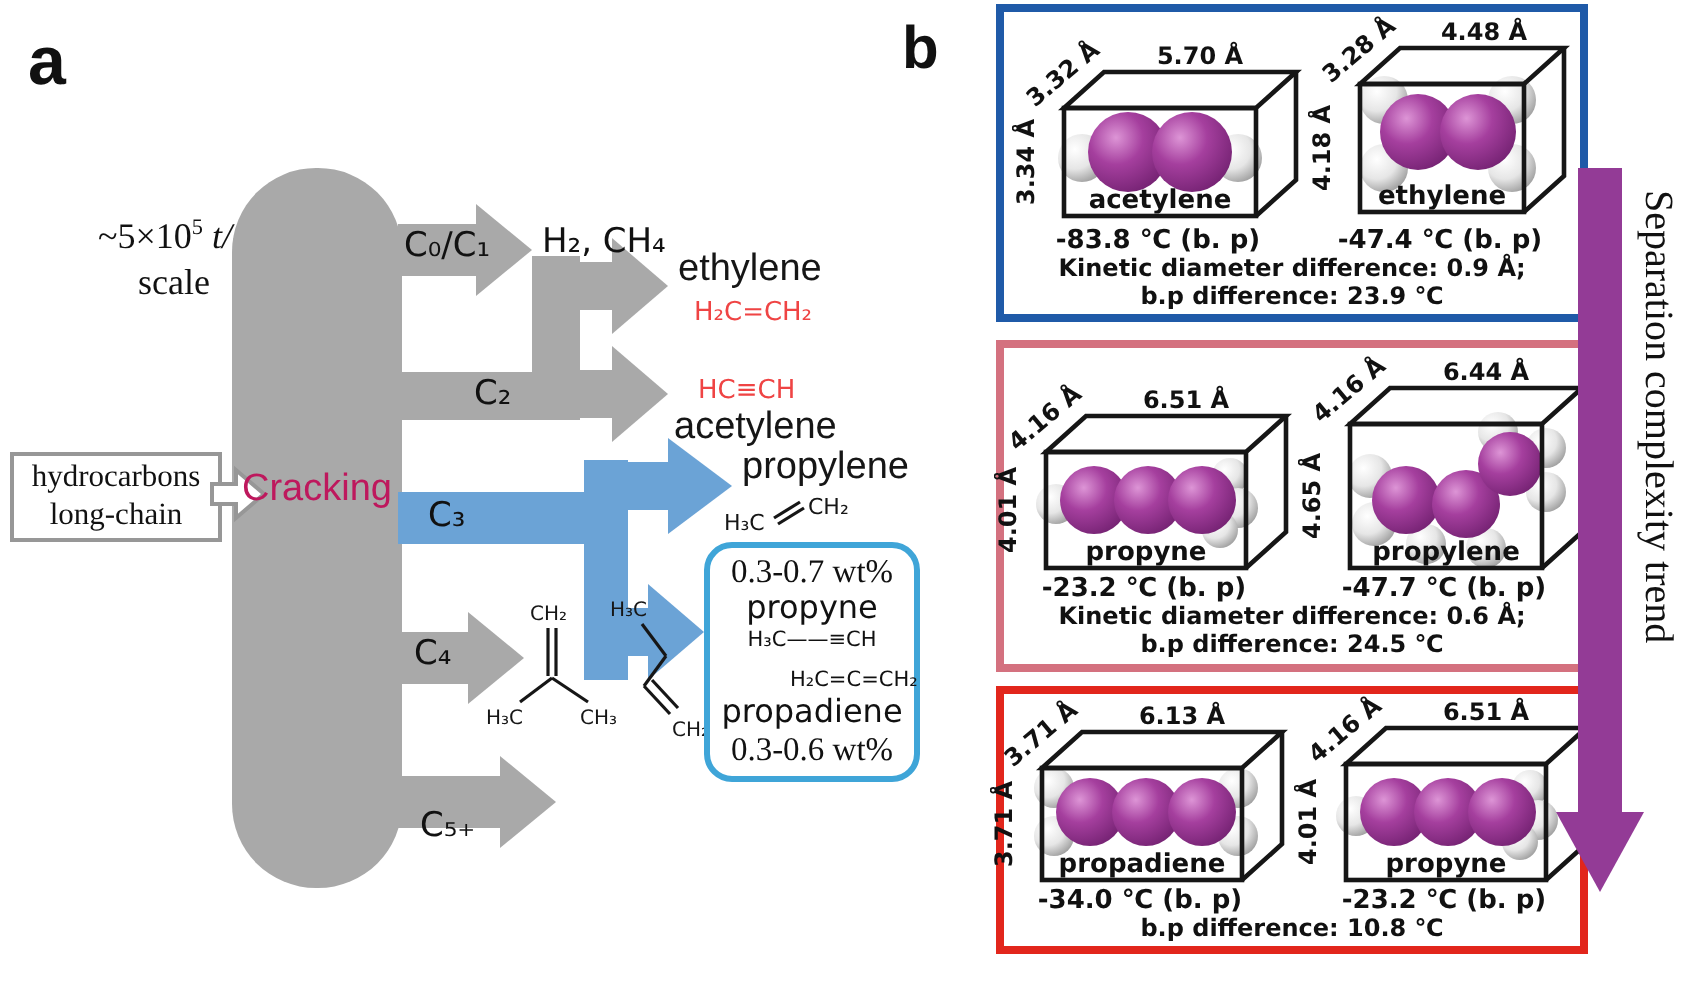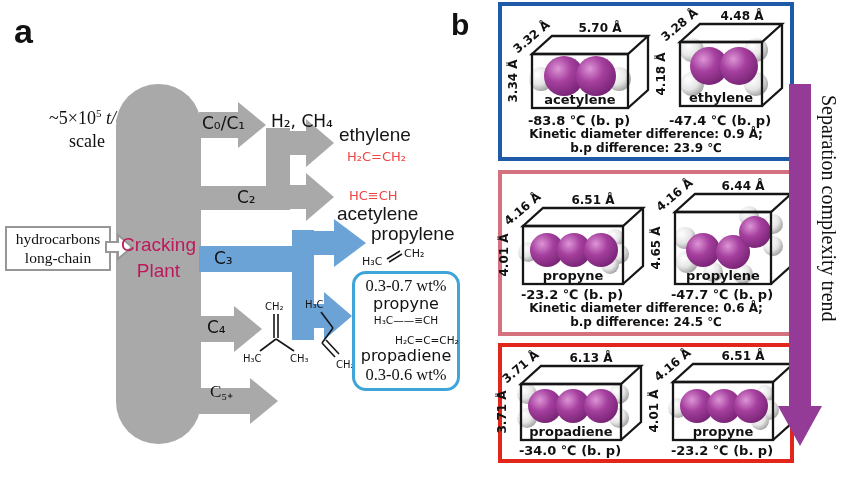--- a/index.html
+++ b/index.html
@@ -102,28 +102,27 @@
     <rect x="292" y="230" width="22" height="110"></rect>
     <rect x="314" y="231" width="20" height="24"></rect>
     <polygon points="334,219 366,243 334,267"></polygon>
     <rect x="314" y="304" width="10" height="24"></rect>
     <polygon points="324,292 352,316 324,340"></polygon>
   </g>
 </svg>
 
 <div class="abs plant-text ctr">
   <div>Cracking</div>
-  <div>Plant</div>
 </div>
 
 <div class="abs fm blabel" style="left:202px;top:113px;">C₀/C₁</div>
 <div class="abs fm blabel" style="left:225px;top:187px;margin-left:12px;">C₂</div>
 <div class="abs fm blabel" style="left:214px;top:248px;">C₃</div>
 <div class="abs fm blabel" style="left:207px;top:317px;">C₄</div>
-<div class="abs fm blabel" style="left:210px;top:379px;font-family:Liberation Serif, serif;">C₅₊</div>
+<div class="abs fm blabel" style="left:210px;top:403px;">C₅₊</div>
 
 <div class="abs fm" style="left:271px;top:111px;font-size:17px;">H₂, CH₄</div>
 <div class="abs prod-big" style="left:339px;top:124px;">ethylene</div>
 <div class="abs fm prod-small" style="left:347px;top:149px;">H₂C=CH₂</div>
 <div class="abs fm prod-small" style="left:349px;top:188px;">HC≡CH</div>
 <div class="abs prod-big" style="left:337px;top:203px;">acetylene</div>
 <div class="abs prod-big" style="left:371px;top:223px;">propylene</div>
 
 <svg class="abs" style="left:360px;top:243px;" width="90" height="28">
   <text class="fm" x="2" y="22" font-size="11" fill="#161616">H₃C</text>
@@ -288,20 +287,21 @@
           <polygon points="26,34 46,16 146,16 126,34" class="boxline"></polygon>
           <polyline points="146,16 146,74 126,92" class="boxline"></polyline>
           <text class="fm dimtxt" x="96" y="12" text-anchor="middle">6.51 Å</text>
           <text class="fm dimtxt" transform="translate(28,20) rotate(-40)" text-anchor="middle">4.16 Å</text>
           <text class="fm dimtxt" transform="translate(11,63) rotate(-90)" text-anchor="middle">4.01 Å</text>
           <text class="fm molname" x="76" y="88" text-anchor="middle">propyne</text>
         </svg>
         <div class="fm bp-line">-23.2 ℃ (b. p)</div>
       </div>
     </div>
+    <div class="fm diff">b.p difference: 10.8 ℃</div>
   </div>
 </div>
 
 <svg class="abs" style="left:775px;top:80px;" width="52" height="372">
   <rect x="14" y="4" width="22" height="322" fill="#933b96"></rect>
   <polygon points="3,326 47,326 25,366" fill="#933b96"></polygon>
 </svg>
 <div class="abs serif sep-label">Separation complexity trend</div>
 
 </body></html>

